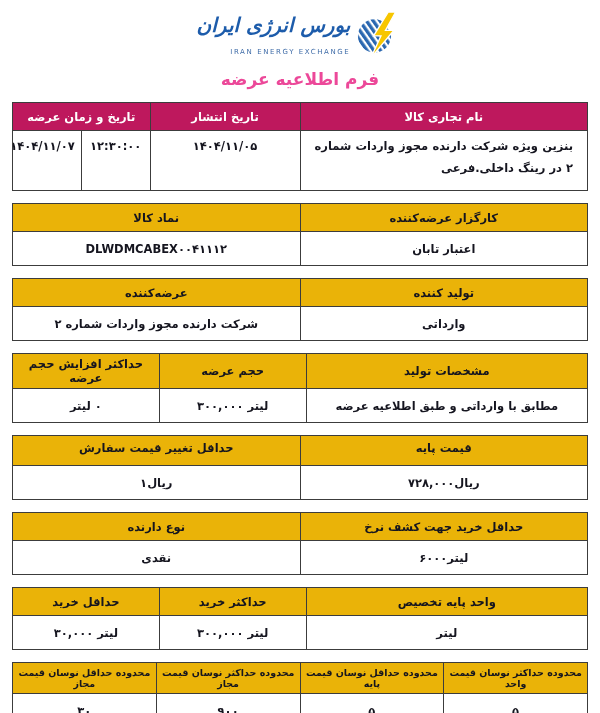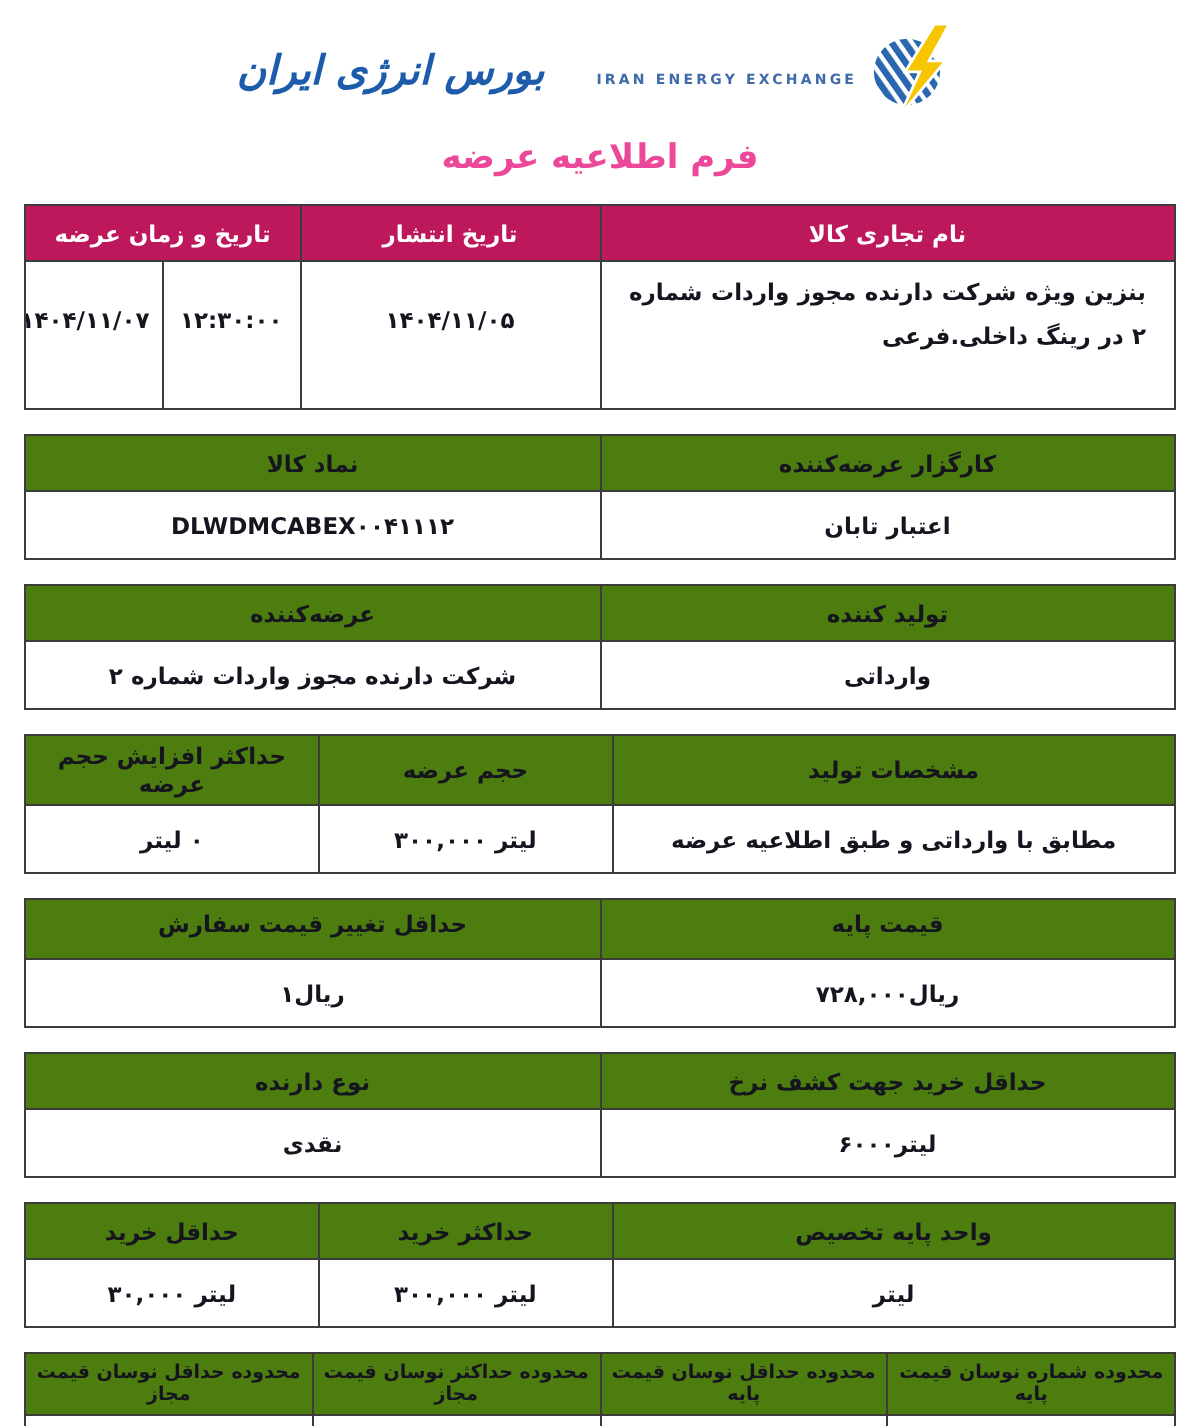--- a/index.html
+++ b/index.html
@@ -5,41 +5,41 @@
   html,body{margin:0;padding:0;background:#ffffff;}
   body{
     width:600px;height:713px;overflow:hidden;
     font-family:"DejaVu Sans", sans-serif;
     color:#15151f;
   }
   .page{padding:8px 12px 0 12px;}
 
   
   .logo-row{direction:ltr;display:flex;justify-content:center;align-items:center;gap:7px;margin-top:2px;}
-  .logo-text{display:flex;align-items:flex-start;}
+  .logo-text{display:flex;flex-direction:column;align-items:flex-end;}
   .logo-fa{color:#1d5cab;font-size:20px;font-weight:bold;font-style:italic;line-height:1.1;}
-  .logo-en{color:#3f6ca8;font-size:7px;letter-spacing:1.6px;margin-top:12px;font-weight:bold;padding-left:26px;}
+  .logo-en{color:#3f6ca8;font-size:7px;letter-spacing:1.6px;margin-top:12px;font-weight:normal;padding-left:26px;}
   .logo-icon{width:46px;height:50px;}
   .title{text-align:center;font-size:17px;font-weight:bold;color:#ec4899;margin:9px 0 13px 0;}
 
   
   table{width:100%;border-collapse:collapse;table-layout:fixed;margin-bottom:12px;}
   th,td{
     border:1px solid #3c3c3c;
     font-size:11.5px;font-weight:bold;
     text-align:center;vertical-align:middle;
     padding:3px 6px;color:#15151f;
     overflow:hidden;
   }
-  tr.head th{background:#4d7c0f;height:21px;}
+  tr.head th{background:#eab308;height:21px;}
   table.blue tr.head th{background:#be185d;color:#ffffff;}
   td{height:27px;}
 
   
-  .t1 td{vertical-align:top;padding-top:22px;height:48px;text-align:center;}
+  .t1 td{vertical-align:top;padding-top:8px;height:48px;text-align:center;}
   .t1 .product-cell{
     text-align:justify;text-align-last:right;
     padding:4px 14px;line-height:1.95;font-size:11.5px;
   }
   
   .tall-head th{height:32px;vertical-align:top;padding-top:5px;}
   
   .t8 th{font-size:9.5px;padding:4px 0;height:24px;}
 </style>
 </head>
@@ -162,21 +162,21 @@
       <td>لیتر</td>
       <td>لیتر ۳۰۰,۰۰۰</td>
       <td>لیتر ۳۰,۰۰۰</td>
     </tr>
   </tbody>
     </table>
 
   <table class="t8">
     <tbody>
         <tr class="head">
-      <th style="width:25%">محدوده شماره نوسان قیمت پایه</th>
+      <th style="width:25%">محدوده حداکثر نوسان قیمت واحد</th>
       <th style="width:25%">محدوده حداقل نوسان قیمت پایه</th>
       <th style="width:25%">محدوده حداکثر نوسان قیمت مجاز</th>
       <th style="width:25%">محدوده حداقل نوسان قیمت مجاز</th>
     </tr>
     <tr>
       <td>۵</td>
       <td>۵</td>
       <td>۹۰۰</td>
       <td>۳۰</td>
     </tr>

